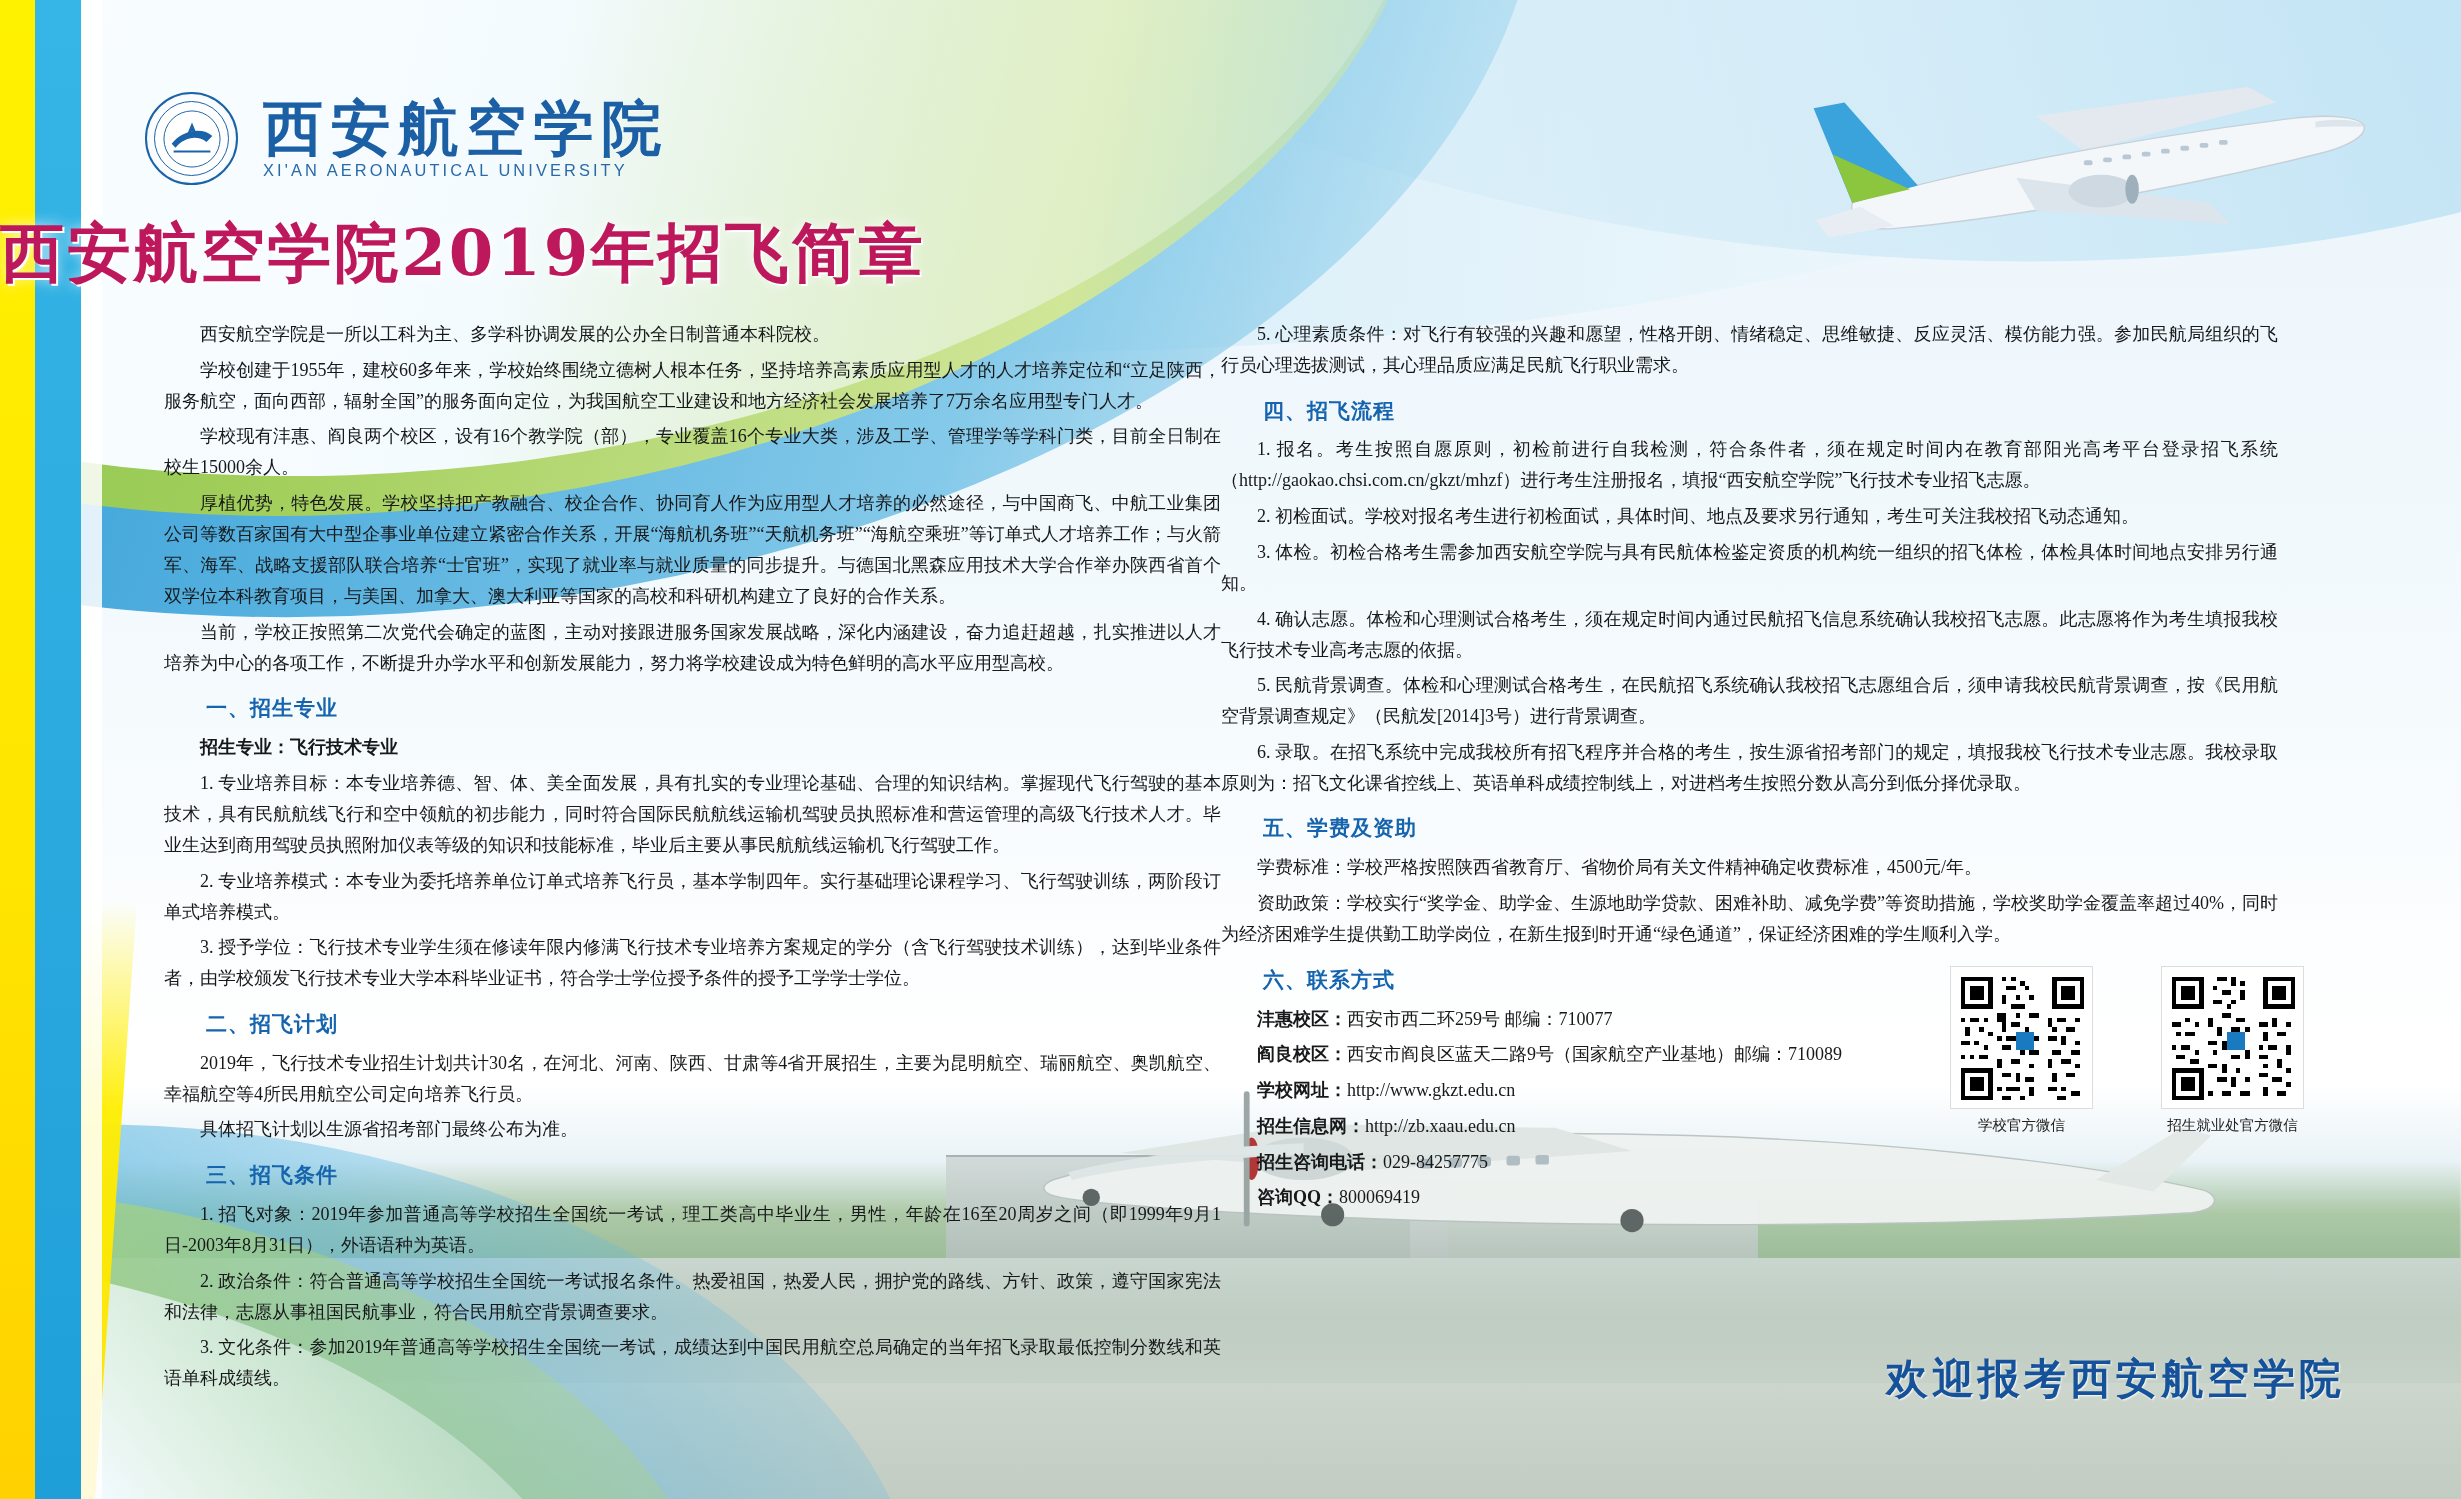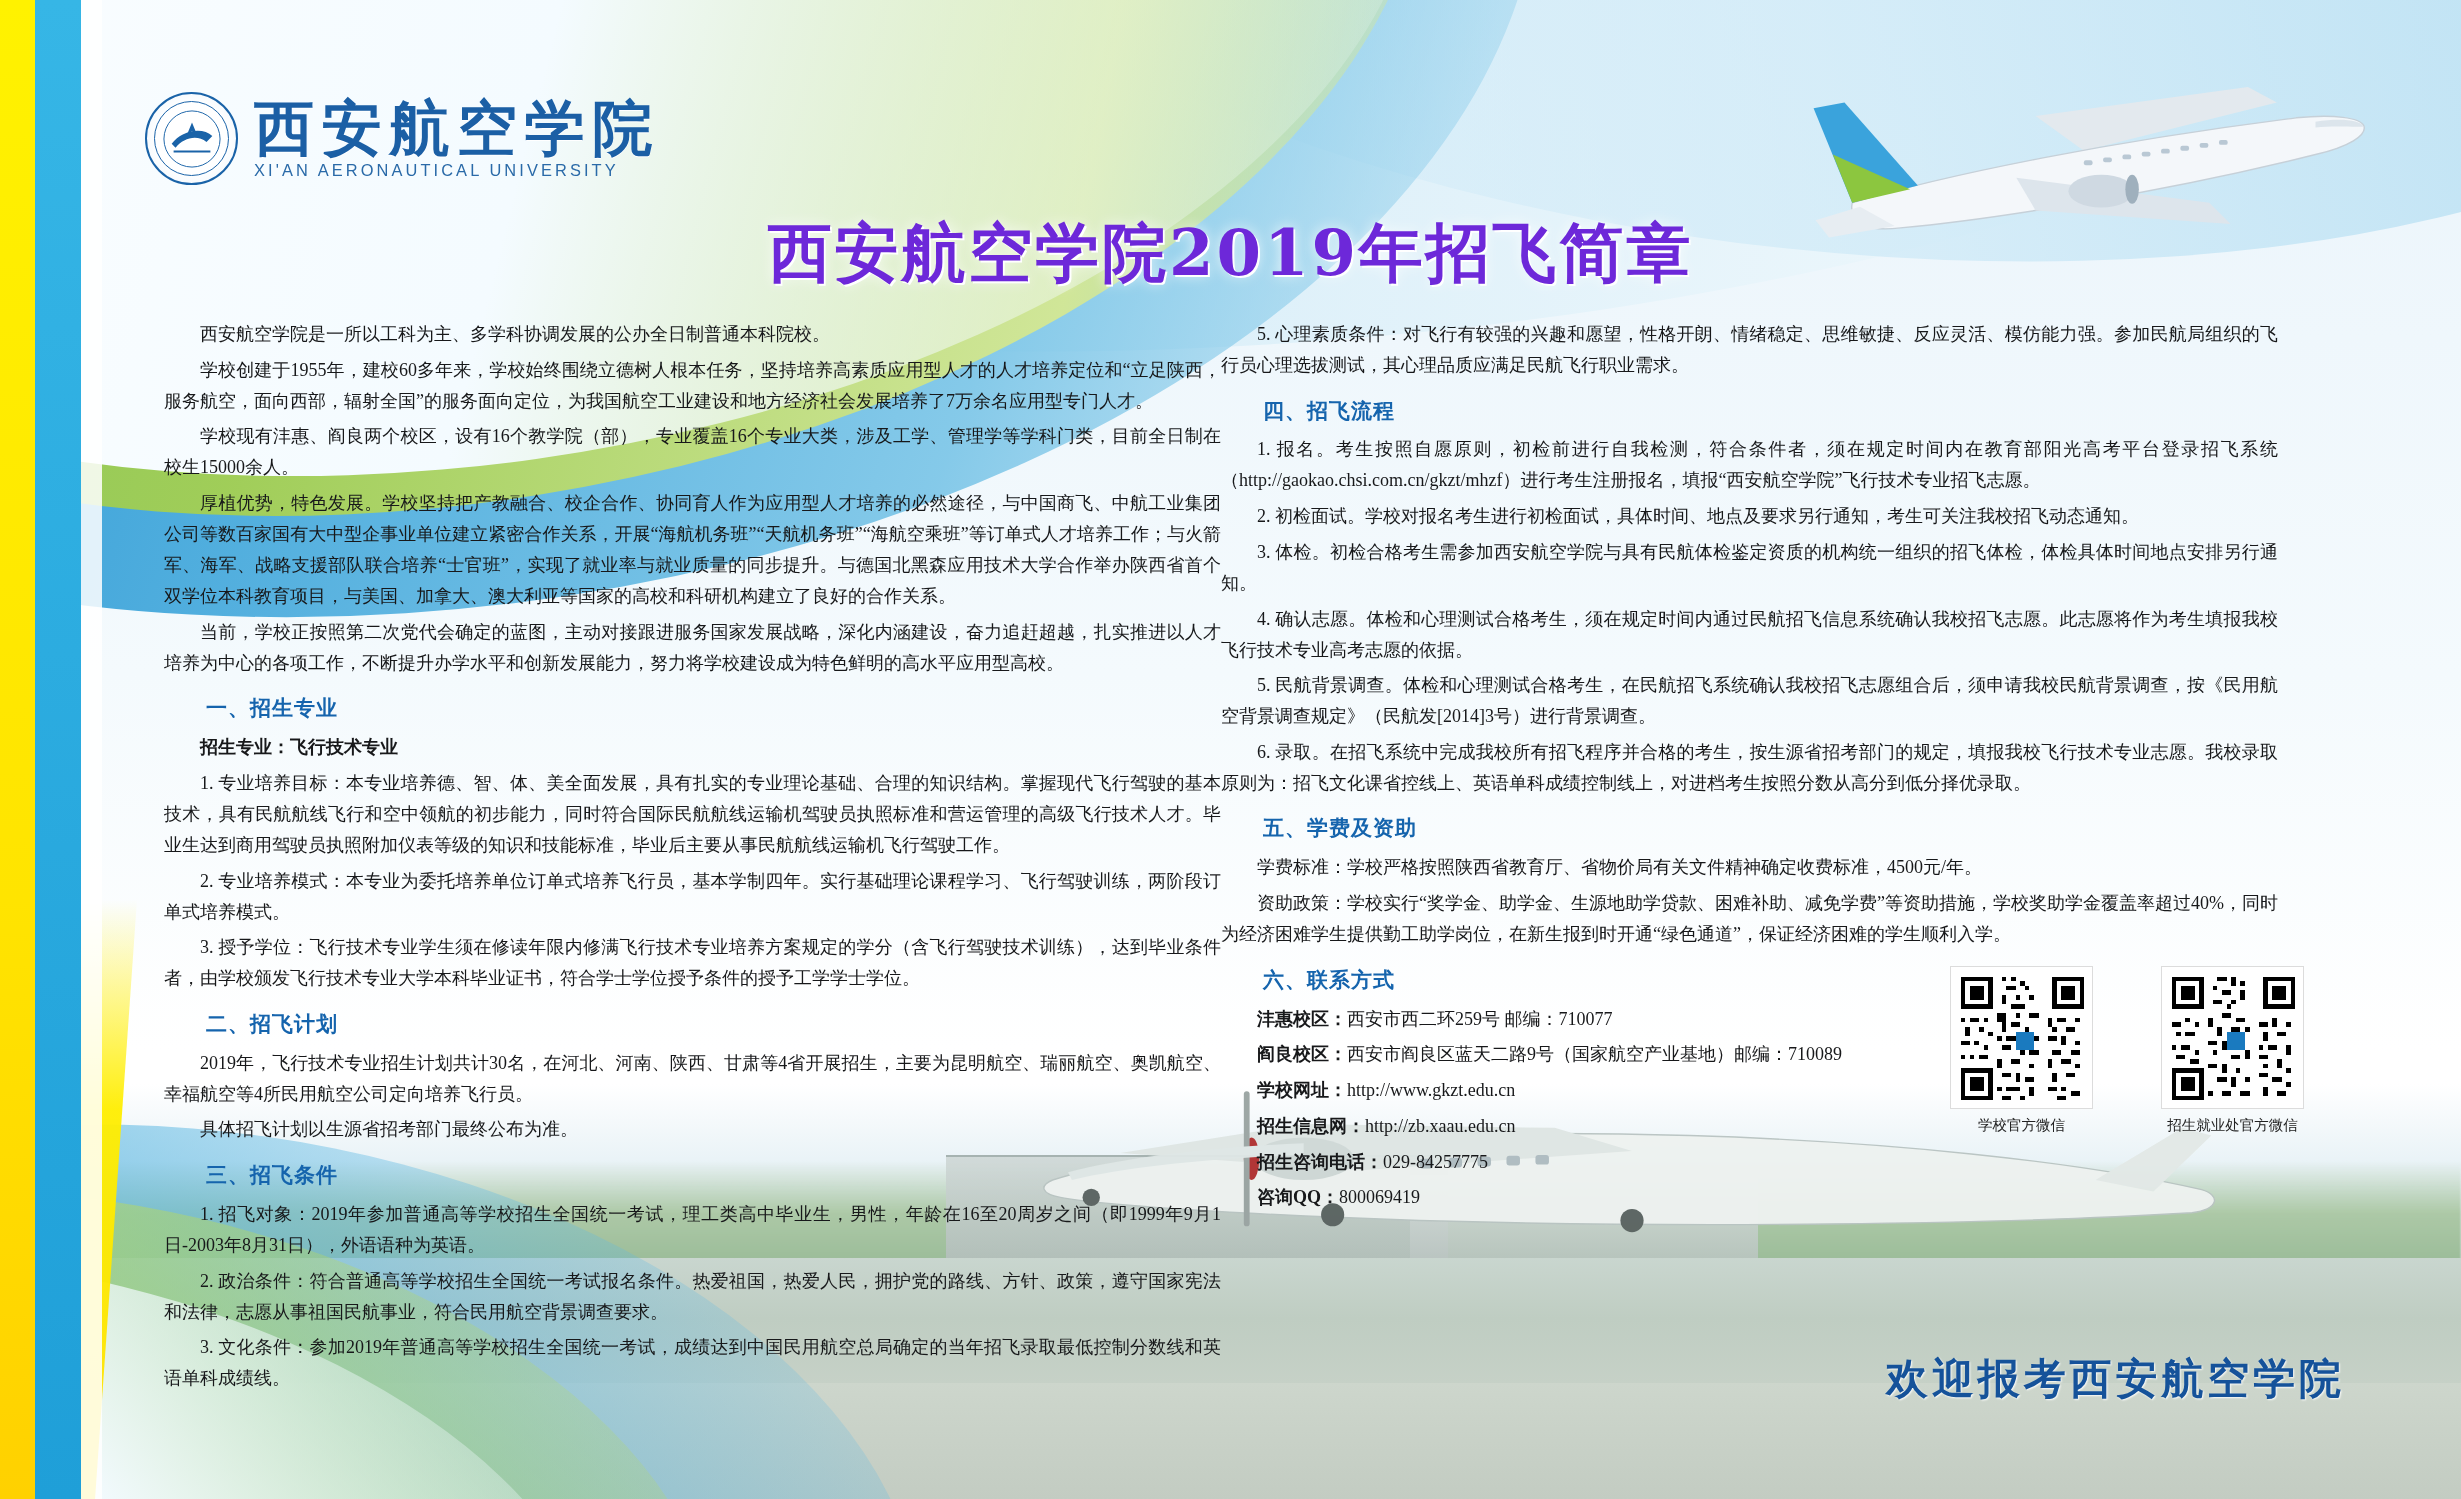--- a/index.html
+++ b/index.html
@@ -119,21 +119,21 @@
   }
   .bl-yellow {
     position:absolute; left:0; bottom:0; width:116px; height:599px;
     background: linear-gradient(180deg, rgba(255,242,0,0) 0%, #ffee00 35%, #ffe000 100%);
     transform: skewX(-4deg);
     opacity:.95;
   }
 
   
   .logo-wrap {
-    position:absolute; left:145px; top:92px; display:flex; align-items:center; gap:16px;
+    position:absolute; left:145px; top:92px; display:flex; align-items:center; gap:25px;
   }
   .logo-seal {
     width:93px; height:93px; border-radius:50%;
     border:2.9px solid #1a63a8;
     background: radial-gradient(circle at 50% 50%, #ffffff 55%, #eaf3fb 100%);
     position:relative;
     display:flex; align-items:center; justify-content:center;
     flex: none;
   }
   .logo-seal::after{
@@ -147,23 +147,23 @@
     line-height:1.05;
     text-shadow: 0 1px 0 #ffffff;
   }
   .logo-text-en {
     font-size: 16.4px; color:#2a6aa8; letter-spacing: 3.1px; margin-top:1px;
     font-family:"Liberation Sans",sans-serif;
   }
 
   .poster-title {
     position:absolute; left:0; right:0; top:210px;
-    text-align:center;
+    text-align:left;
     font-family:"DejaVu Serif","Liberation Serif",serif;
-    font-size: 64px; font-weight:800; color:#6d28d9;
+    font-size: 64px; font-weight:800; color:#be185d;
     letter-spacing: 2.9px;
     text-shadow: 1.9px 1.9px 0 #ffffff, 0 0 13.5px rgba(255,255,255,.8);
   }
 
   
   .plane-top { position:absolute; right:68px; top:58px; width:599px; height:222px; }
 
   
   .content {
     position:absolute; left:164px; top:319px; width: 2182px;

